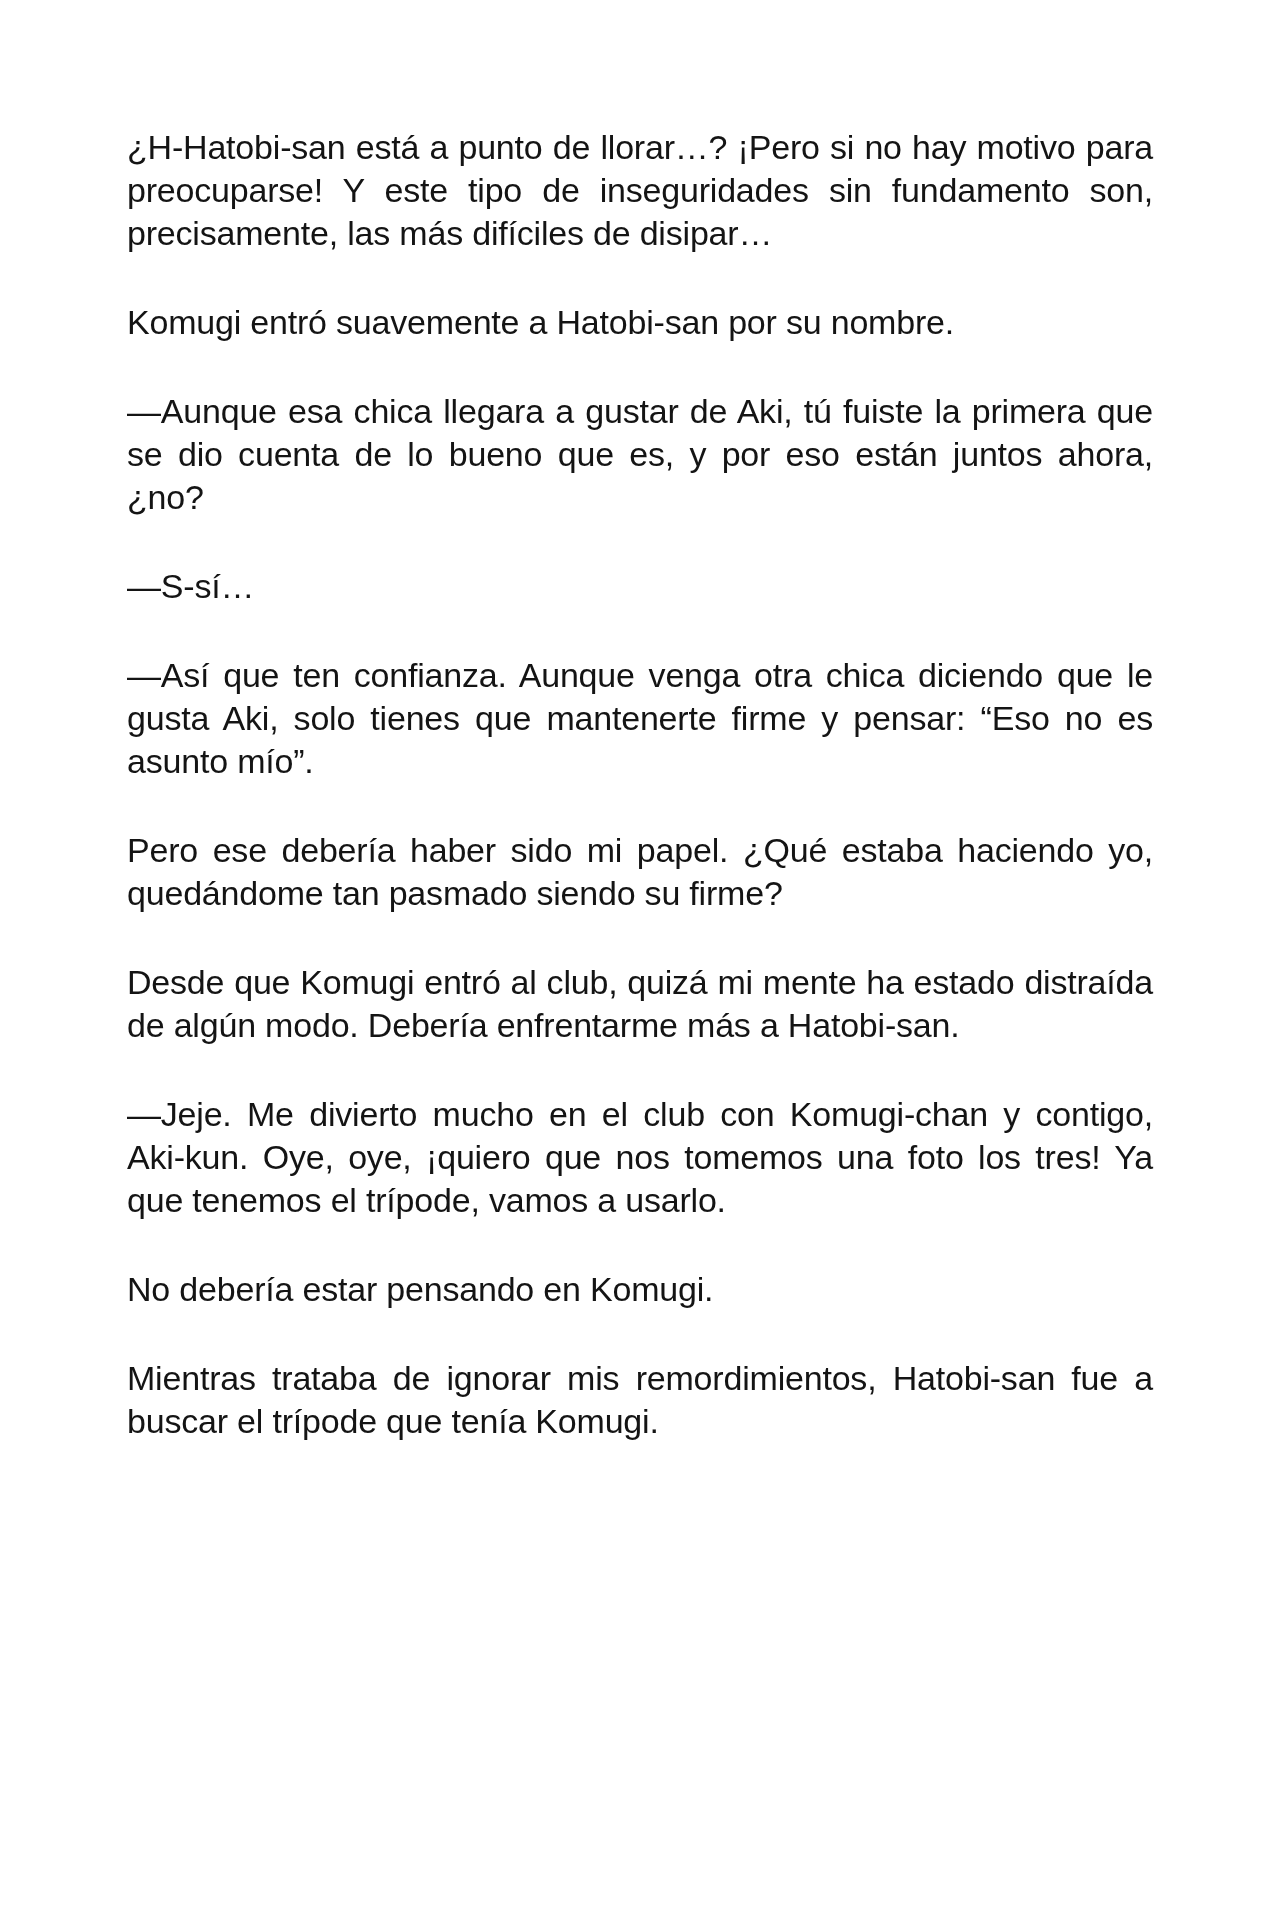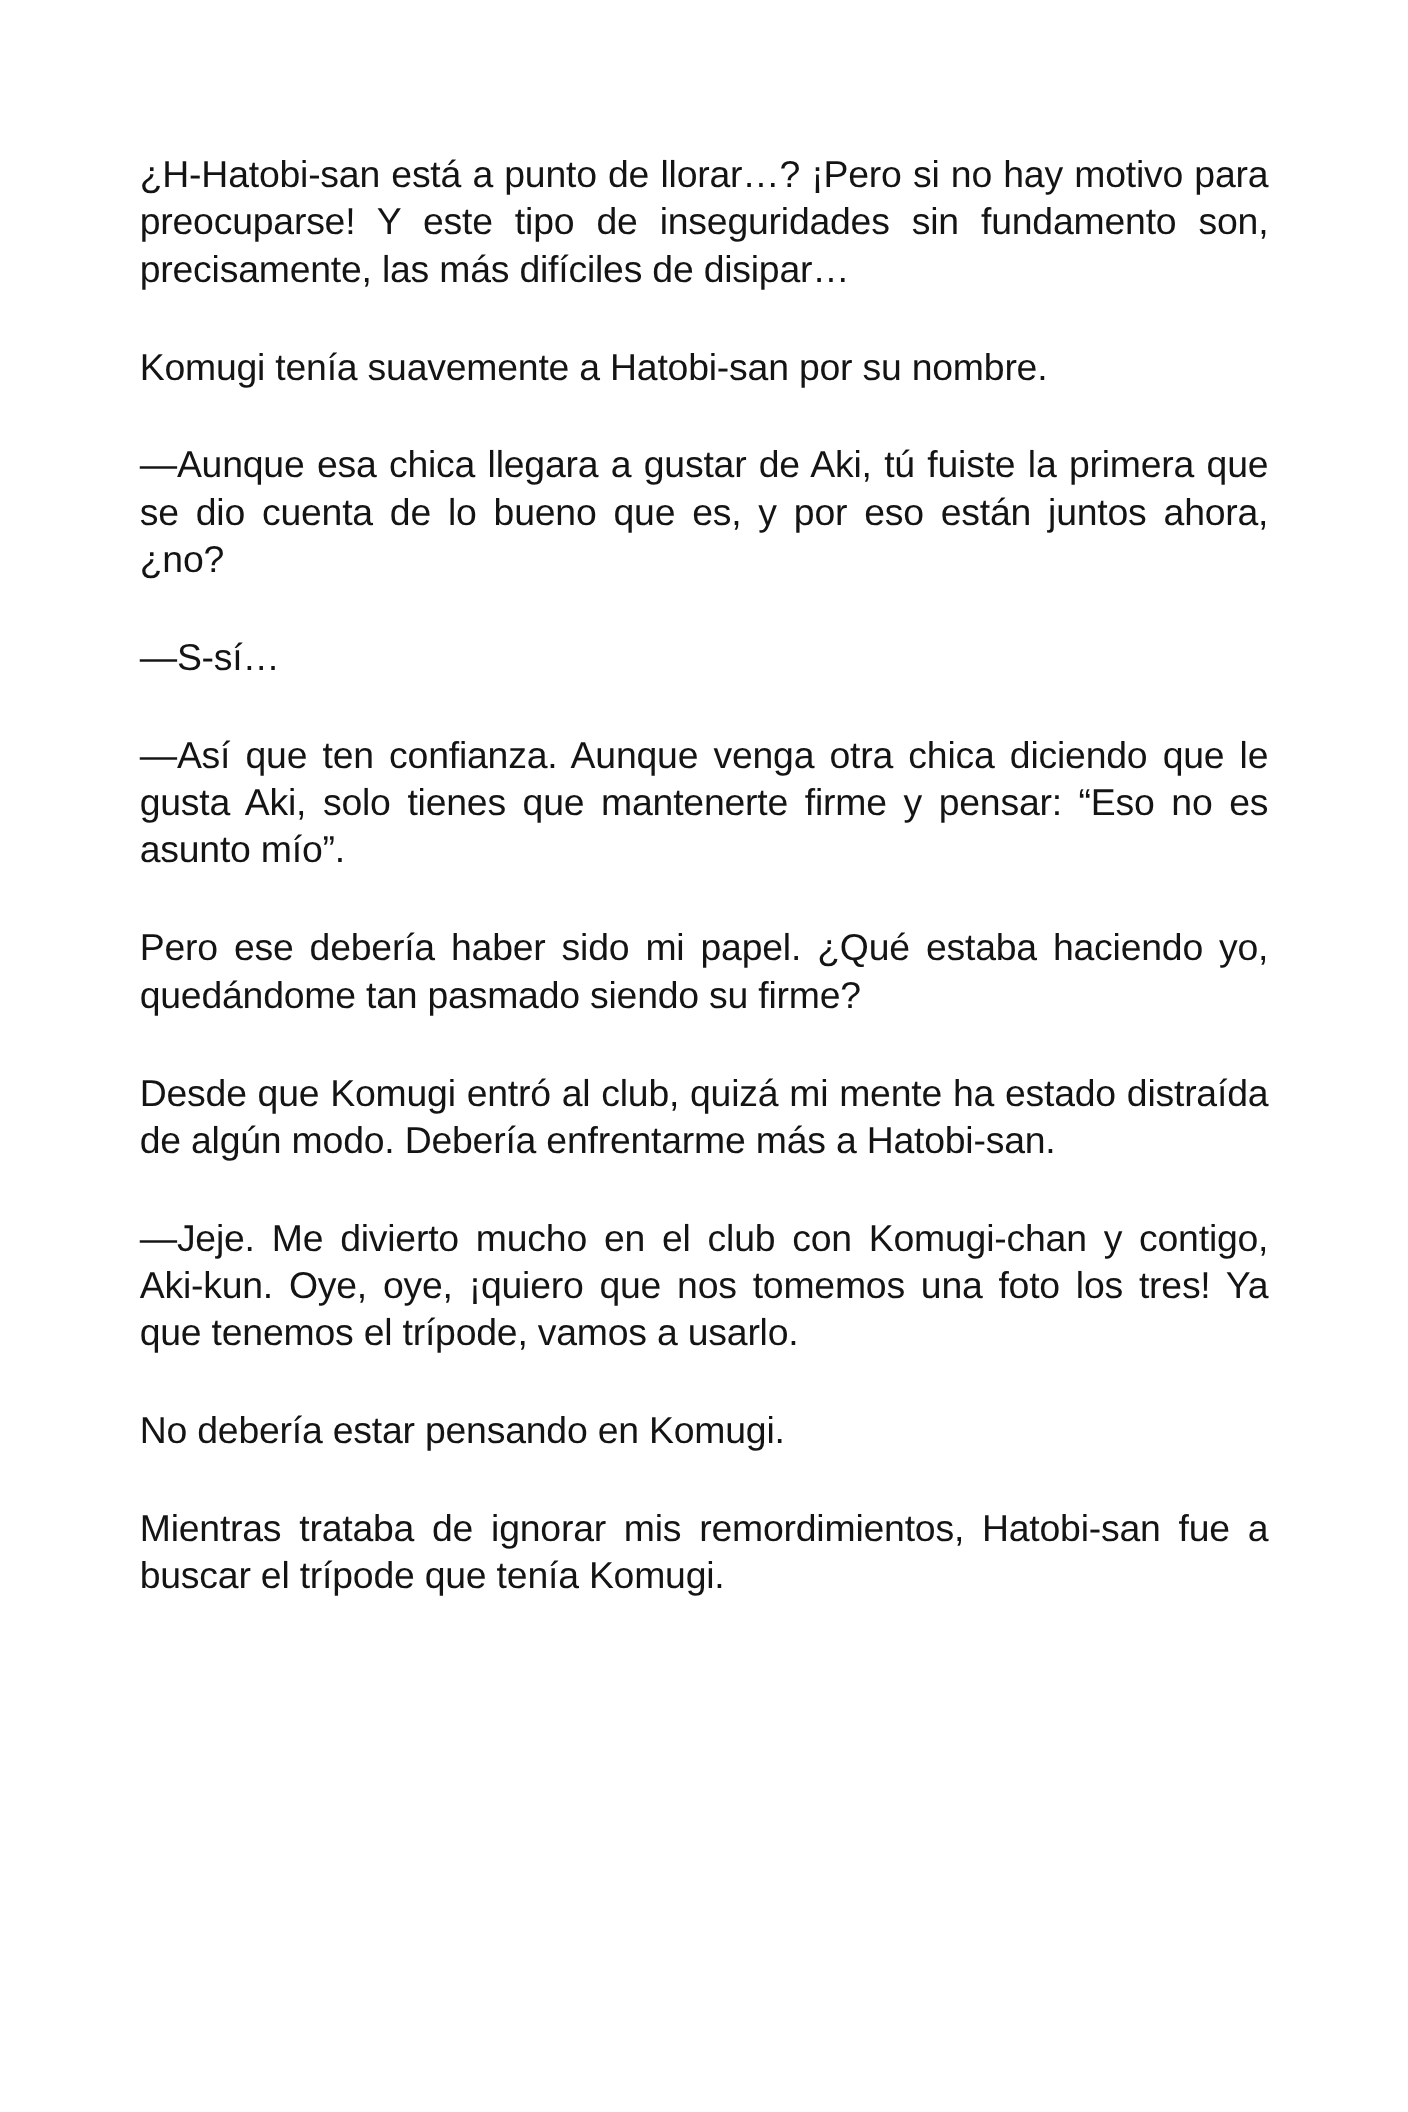--- a/index.html
+++ b/index.html
@@ -20,29 +20,29 @@
     padding: 126px 127px 0 127px;
     font-family: "Liberation Sans", "DejaVu Sans", sans-serif;
     font-size: 34px;
     line-height: 43px;
     color: #141414;
     text-align: justify;
     text-justify: inter-word;
     letter-spacing: -0.2px;
   }
   main.reader-page p {
-    margin: 12px 0 46px 0;
+    margin: 0 0 46px 0;
   }
 </style>
 </head>
 <body style="background: rgb(255, 255, 255);">
 
 <main class="reader-page" style="color: rgb(20, 20, 20);">
     <p>¿H-Hatobi-san está a punto de llorar…? ¡Pero si no hay motivo para preocuparse! Y este tipo de inseguridades sin fundamento son, precisamente, las más difíciles de disipar…</p>
-    <p>Komugi tenía suavemente a Hatobi-san por su nombre.</p>
+    <p>Komugi entró suavemente a Hatobi-san por su nombre.</p>
     <p>—Aunque esa chica llegara a gustar de Aki, tú fuiste la primera que se dio cuenta de lo bueno que es, y por eso están juntos ahora, ¿no?</p>
     <p>—S-sí…</p>
     <p>—Así que ten confianza. Aunque venga otra chica diciendo que le gusta Aki, solo tienes que mantenerte firme y pensar: “Eso no es asunto mío”.</p>
     <p>Pero ese debería haber sido mi papel. ¿Qué estaba haciendo yo, quedándome tan pasmado siendo su firme?</p>
     <p>Desde que Komugi entró al club, quizá mi mente ha estado distraída de algún modo. Debería enfrentarme más a Hatobi-san.</p>
     <p>—Jeje. Me divierto mucho en el club con Komugi-chan y contigo, Aki-kun. Oye, oye, ¡quiero que nos tomemos una foto los tres! Ya que tenemos el trípode, vamos a usarlo.</p>
     <p>No debería estar pensando en Komugi.</p>
     <p>Mientras trataba de ignorar mis remordimientos, Hatobi-san fue a buscar el trípode que tenía Komugi.</p>
   </main>
 

